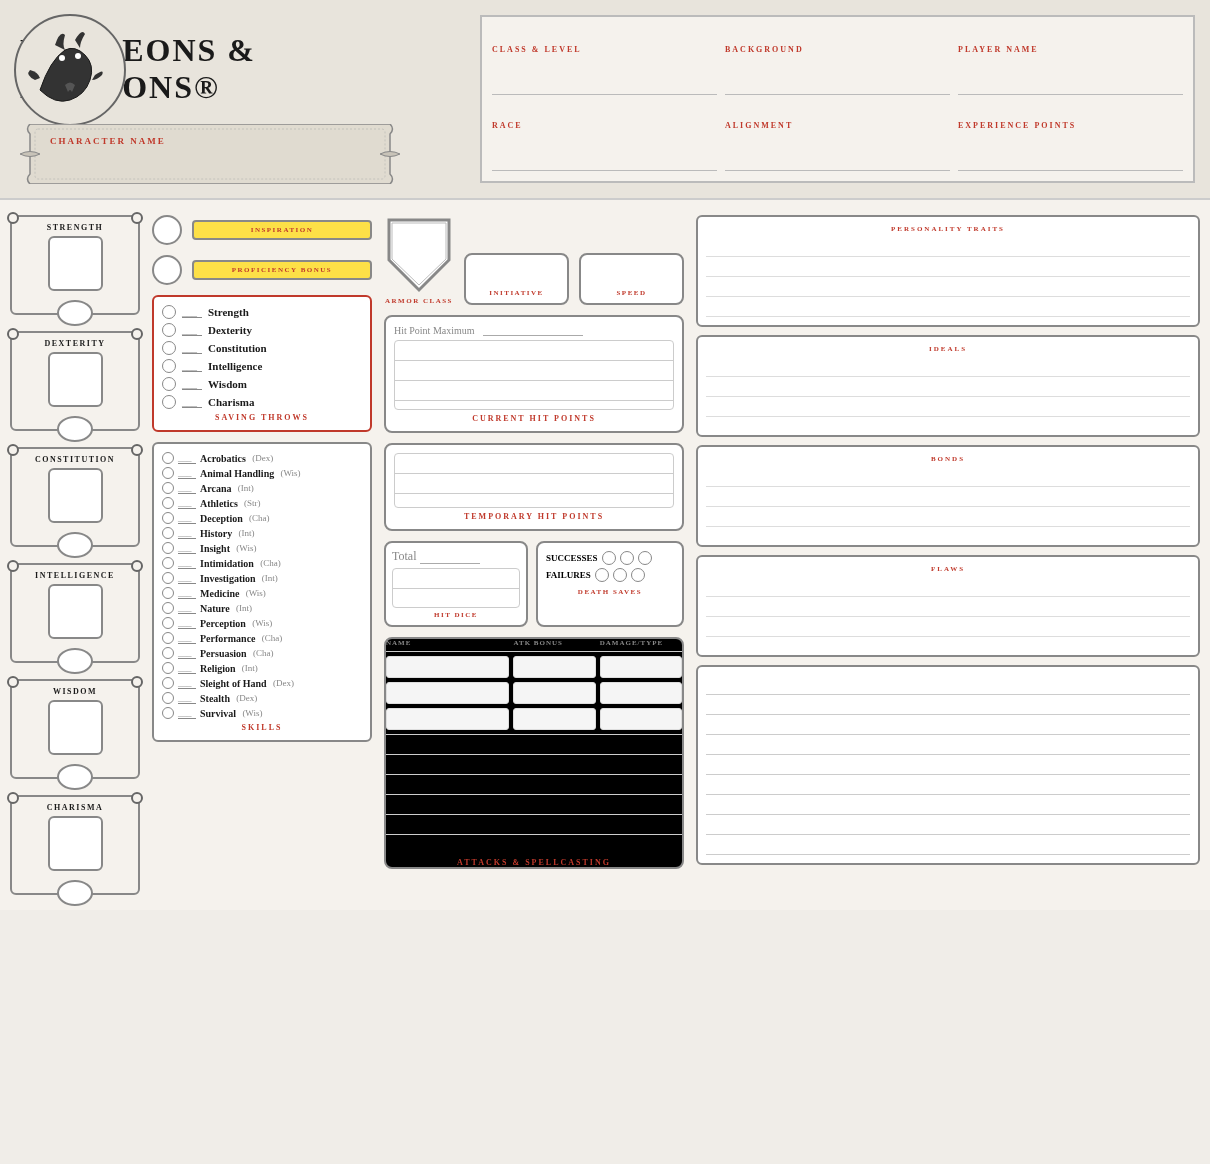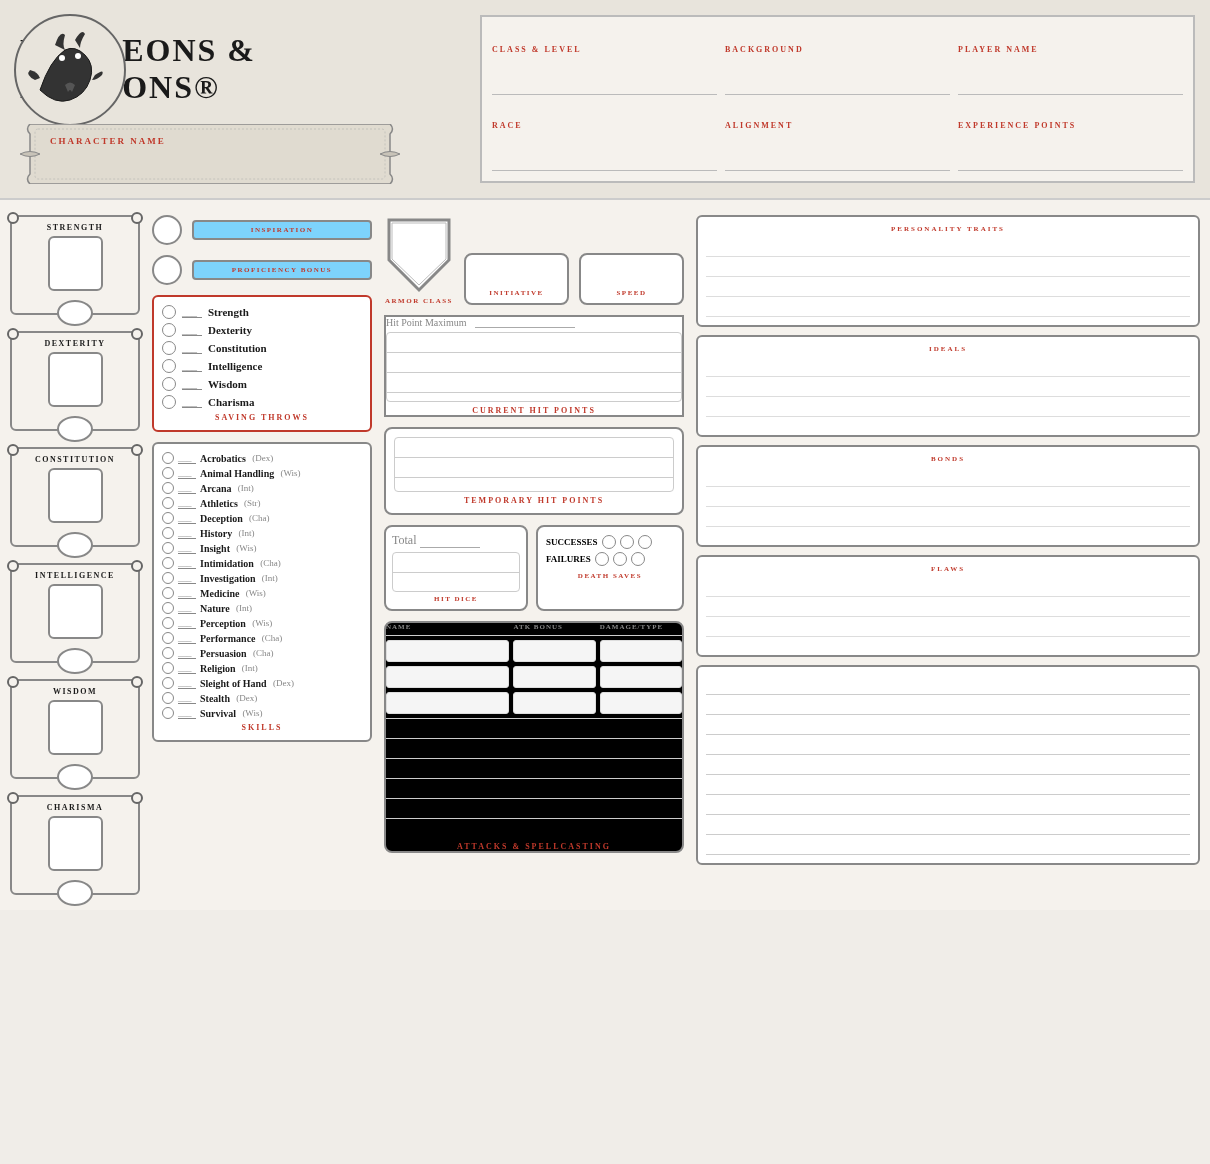--- a/index.html
+++ b/index.html
@@ -181,21 +181,21 @@
       height: 30px;
       border: 2px solid #888;
       border-radius: 50%;
       background: white;
     }
 
     .field-box {
       flex: 1;
       border: 2px solid #888;
       border-radius: 4px;
-      background: #7dd3fc;
+      background: #fde047;
       padding: 4px 8px;
       display: flex;
       flex-direction: column;
     }
 
     .field-box-label {
       font-size: 7px;
       letter-spacing: 1.5px;
       color: #c0392b;
       text-transform: uppercase;
@@ -351,22 +351,23 @@
       font-size: 7px;
       letter-spacing: 1.5px;
       color: #c0392b;
       text-transform: uppercase;
       font-weight: bold;
       text-align: center;
     }
 
     .hp-box {
       border: 2px solid #888;
-      border-radius: 0;
-      background: white;
+      border-radius: 8px;
+      background: white;
+      padding: 8px;
     }
 
     .hp-max-line {
       font-size: 10px;
       color: #888;
       margin-bottom: 4px;
     }
 
     .hp-area {
       min-height: 50px;

